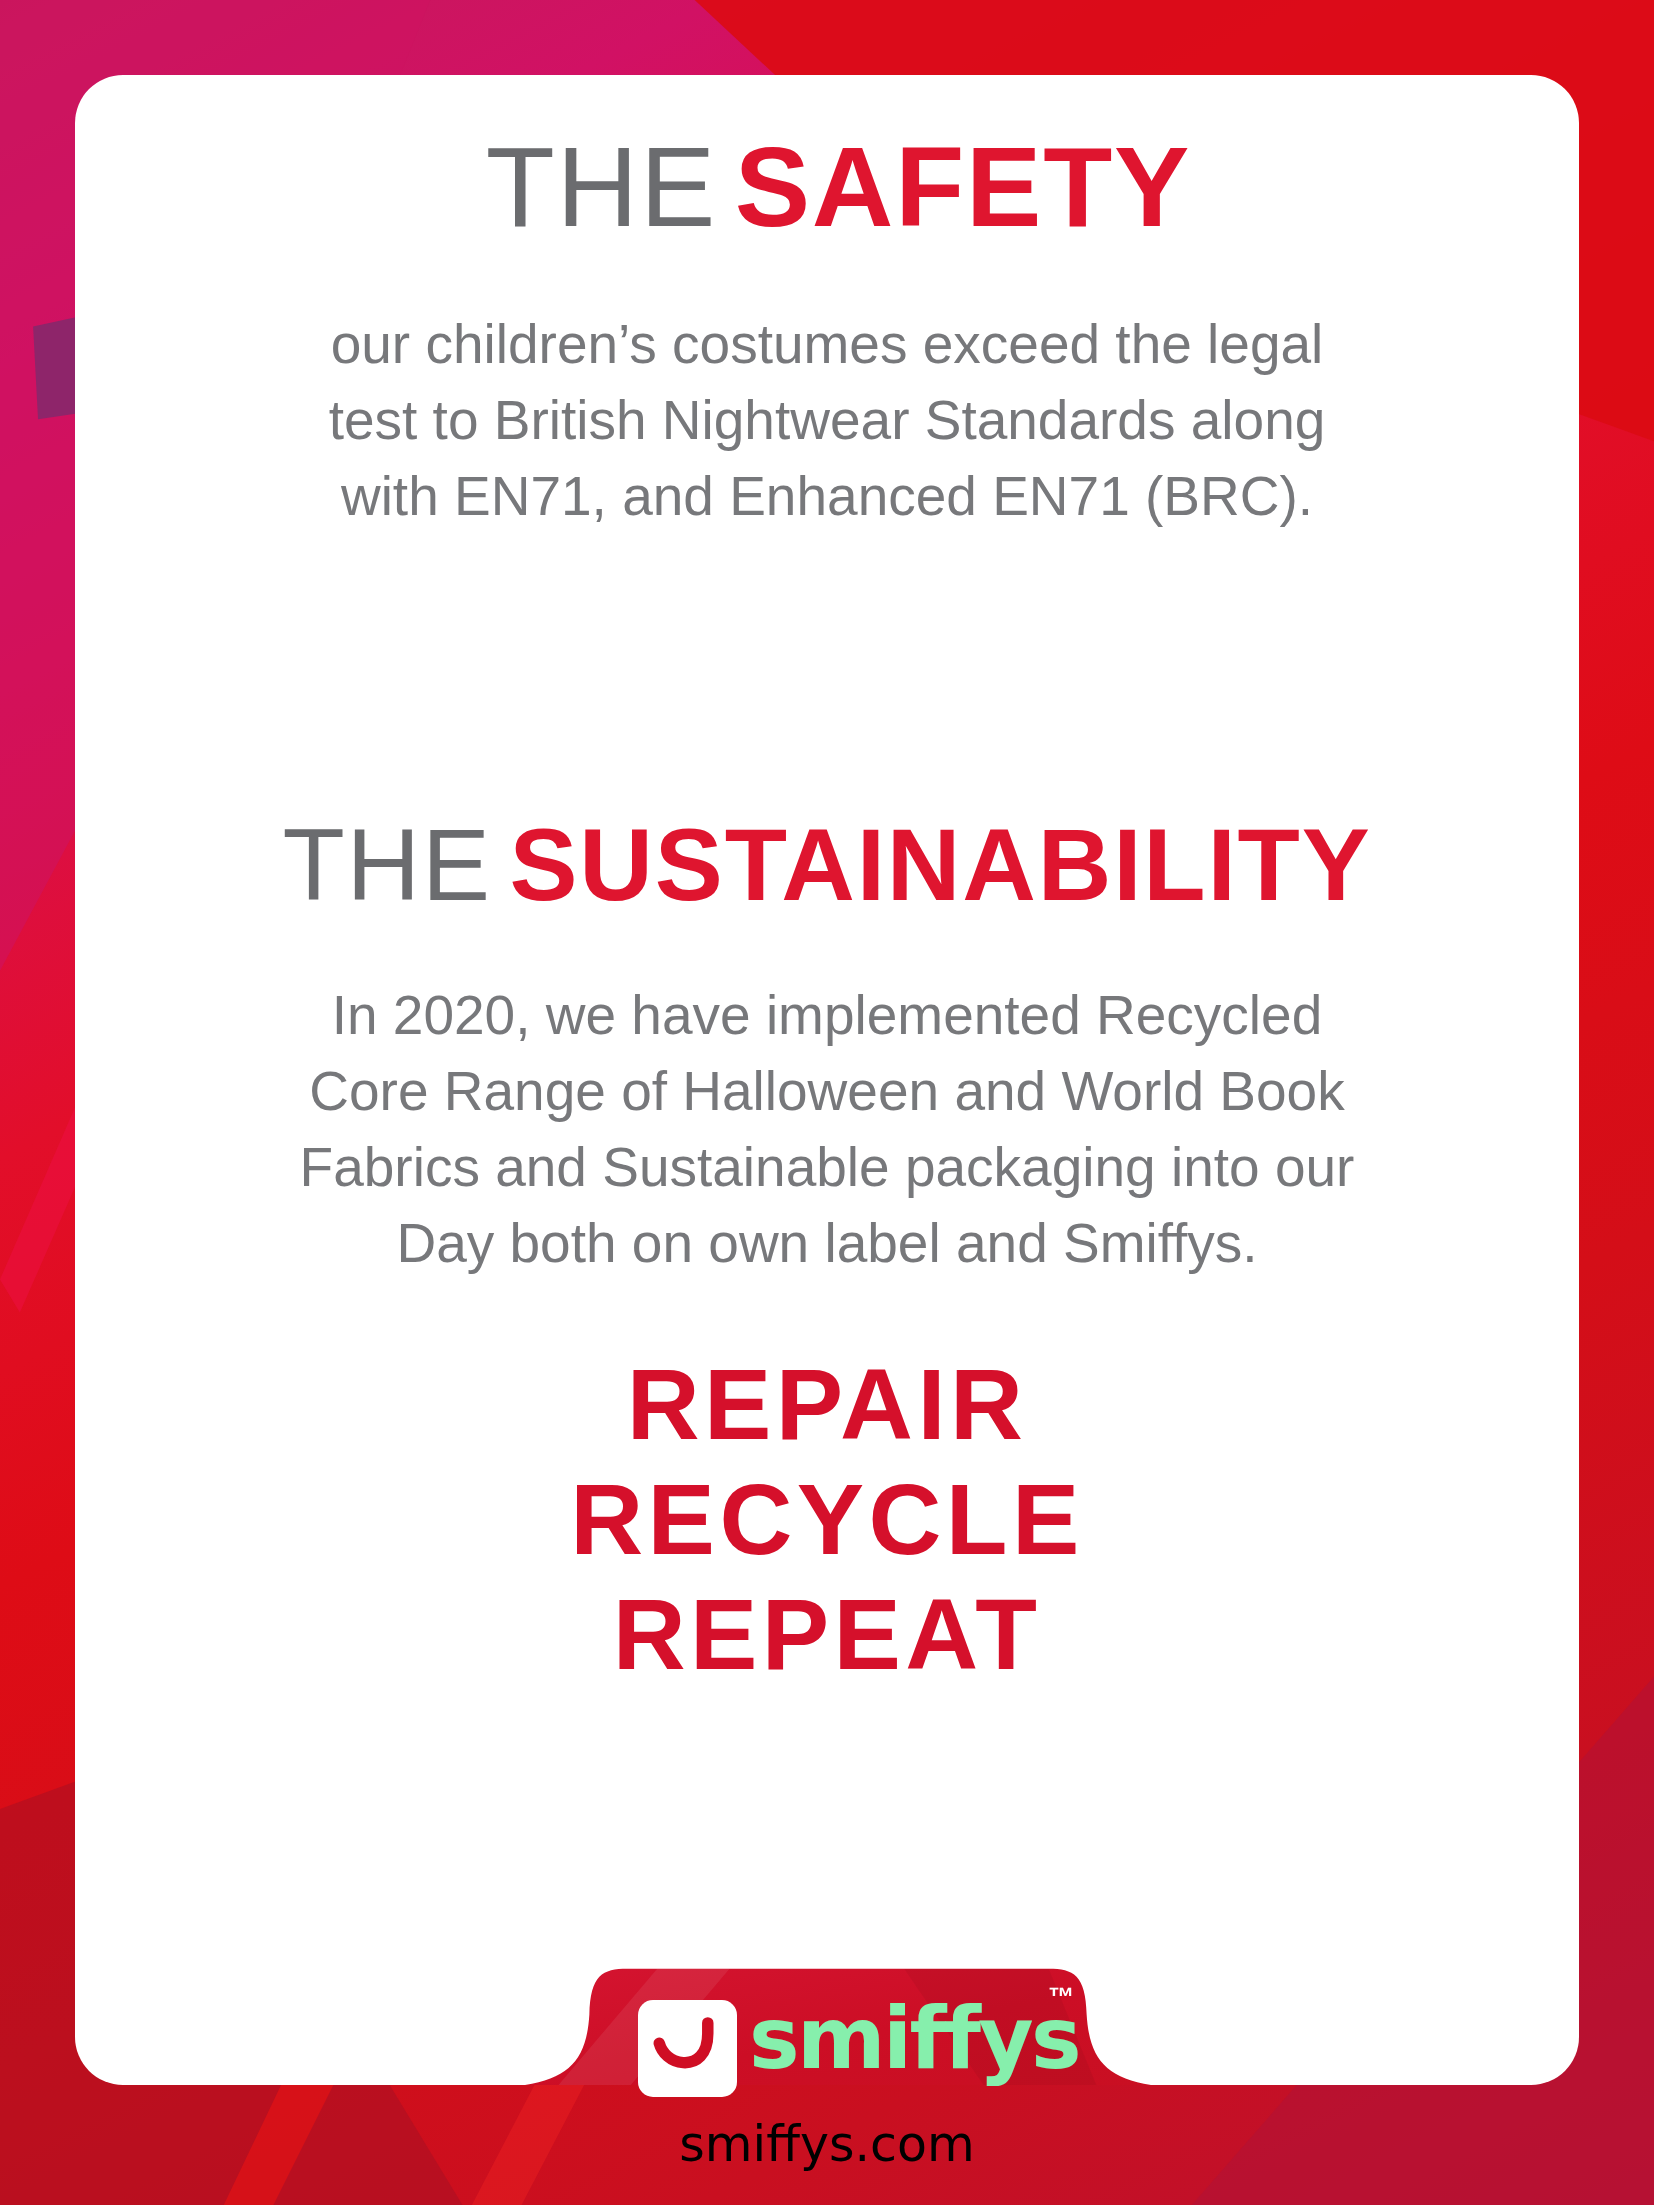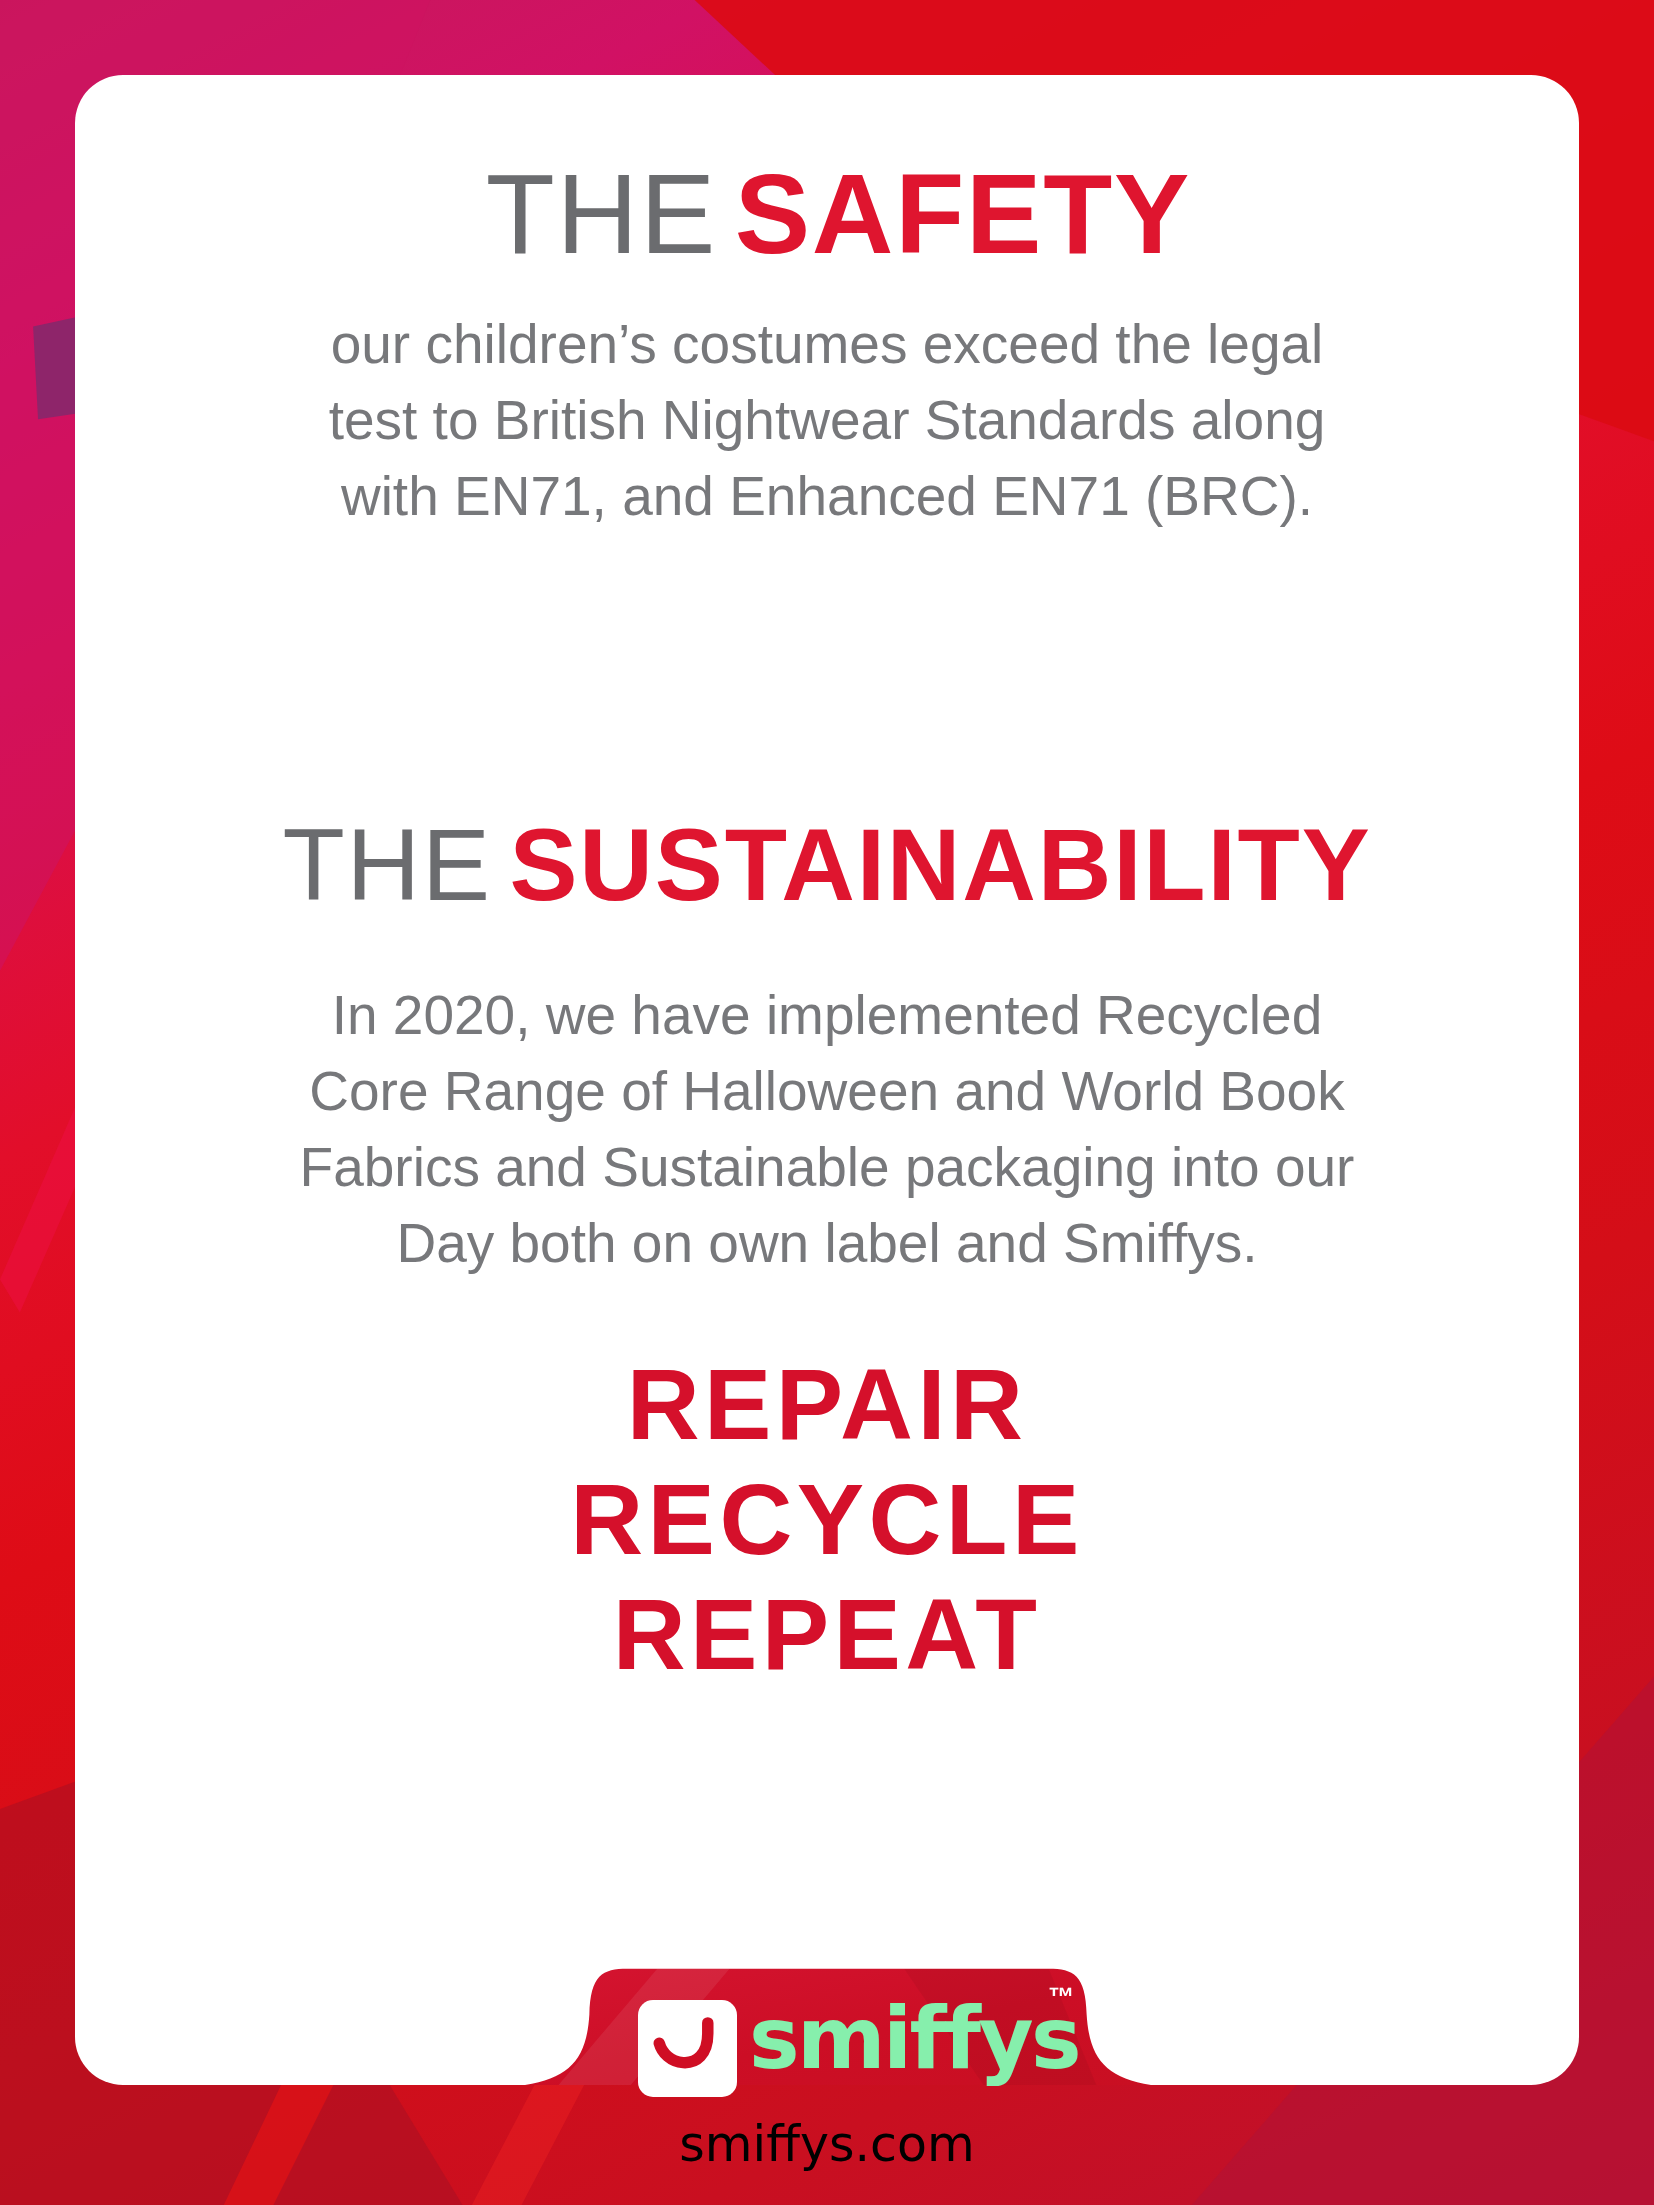--- a/index.html
+++ b/index.html
@@ -30,21 +30,21 @@
 
   
   .card {
     position: absolute; z-index: 1;
     left: 75px; top: 75px; width: 1504px; height: 2010px;
     background: var(--card-white, #ffffff);
     border-radius: 48px;
   }
   .block { position: absolute; left: 0; right: 0; text-align: center; }
 
-  .h1 { top: 83px;  font-size: 113px; line-height: 1; letter-spacing: 1.8px; padding-left: 23px; }
+  .h1 { top: 56px;  font-size: 113px; line-height: 1; letter-spacing: 1.8px; padding-left: 23px; }
   .h2 { top: 739px; font-size: 102px; line-height: 1; letter-spacing: 1.8px; }
   .title-prefix  { color: var(--heading-gray, #6b6c6f); font-weight: 400; }
   .title-emphasis{ color: var(--accent-red, #df152f);  font-weight: 700; margin-left: 17.6px; }
 
   .para { color: var(--body-gray, #77787b); font-size: 55px; line-height: 76px; font-weight: 400; }
   .p1 { top: 231px; }
   .p2 { top: 902px; }
   .para div { white-space: nowrap; }
 
   .mantra { top: 1272px; }

